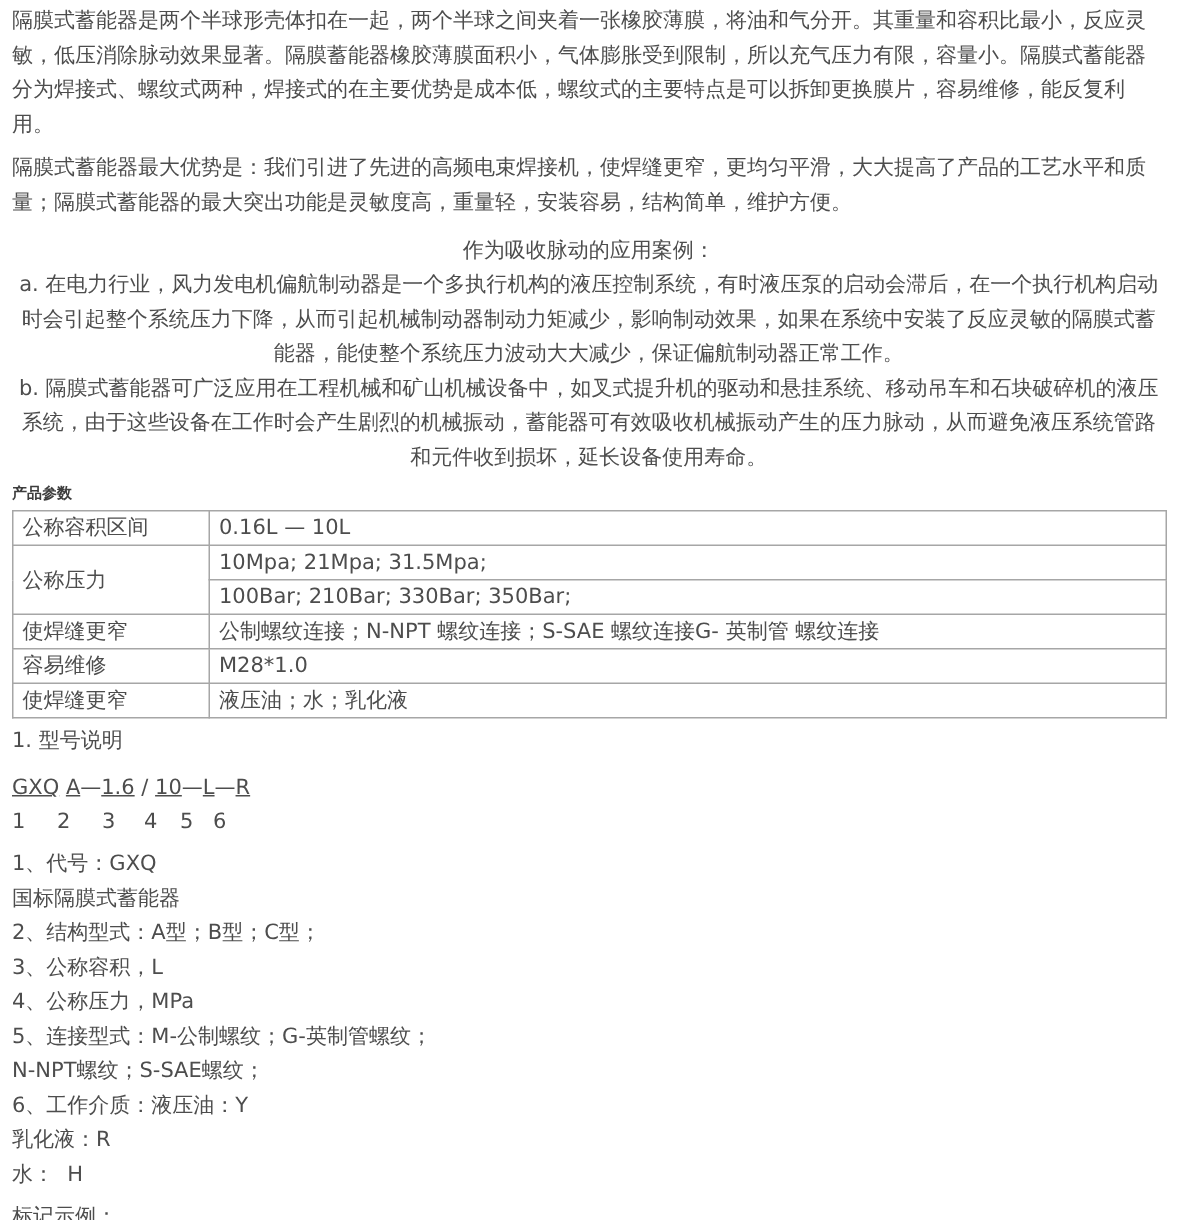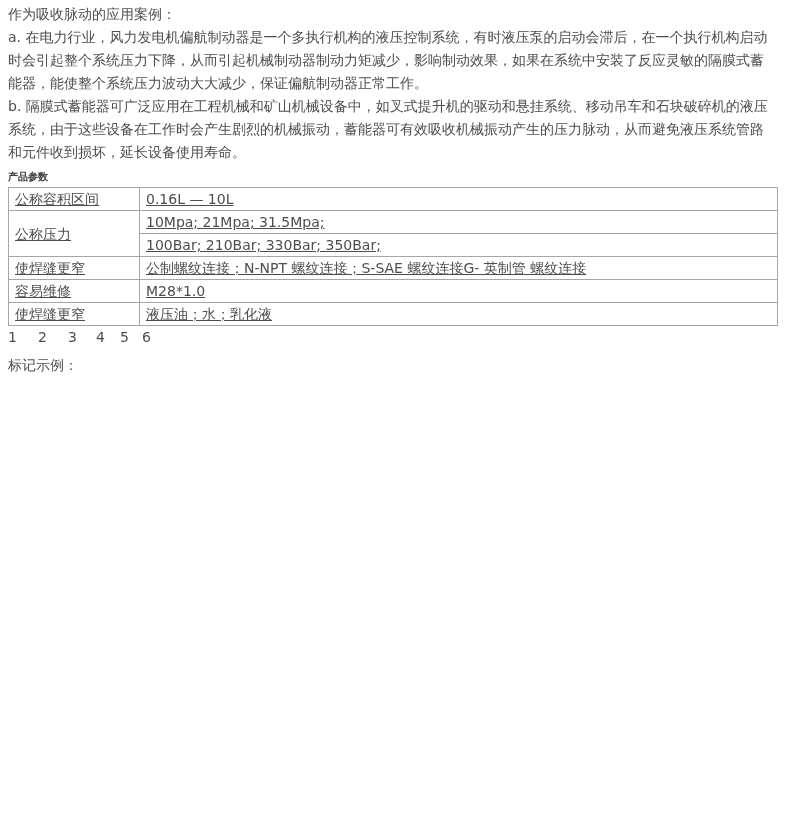--- a/index.html
+++ b/index.html
@@ -13,21 +13,21 @@
     font-family:"DejaVu Sans","Liberation Sans",sans-serif;
     font-size:14px;
     line-height:23px;
     color:var(--text-color);
     padding:3px 0 0 0;
   }
   .content{padding:0 8px;}
   p{margin:0;}
   .para{margin:0 0 6px 0;}
   .para2{margin:0 0 9px 0;}
-  .cases{margin:0;}
+  .cases{margin:0;text-align:center;}
   .section-heading{
     font-weight:bold;
     color:#3d3d3d;
     line-height:20px;
     margin:3px 0 0 0;
     font-size:10px;
   }
   table.params{
     border-collapse:collapse;
     width:770px;
@@ -35,21 +35,20 @@
   }
   table.params td{
     border:1px solid var(--border-color);
     padding:0 6px;
     height:22px;
     line-height:22px;
     font-size:14px;
     color:var(--text-color);
     overflow:hidden;
     white-space:nowrap;
-    text-decoration:underline;
   }
   td.col-label{width:118px;}
   .model-title{margin:4px 0 8px 0;}
   .code-line{margin:0;}
   .code-line u{text-decoration:underline;}
   .digits-row{
     position:relative;
     height:23px;
     margin:0 0 5px 0;
   }
@@ -62,20 +61,22 @@
   .dg5{left:134px;}
   .model-items{margin:0 0 5px 0;}
   .model-item{white-space:pre-wrap;}
   .example{margin:0;}
 </style>
 </head>
 <body>
 
 <div class="content">
 
+  <p class="para">隔膜式蓄能器是两个半球形壳体扣在一起，两个半球之间夹着一张橡胶薄膜，将油和气分开。其重量和容积比最小，反应灵敏，低压消除脉动效果显著。隔膜蓄能器橡胶薄膜面积小，气体膨胀受到限制，所以充气压力有限，容量小。隔膜式蓄能器分为焊接式、螺纹式两种，焊接式的在主要优势是成本低，螺纹式的主要特点是可以拆卸更换膜片，容易维修，能反复利用。</p>
+  <p class="para2">隔膜式蓄能器最大优势是：我们引进了先进的高频电束焊接机，使焊缝更窄，更均匀平滑，大大提高了产品的工艺水平和质量；隔膜式蓄能器的最大突出功能是灵敏度高，重量轻，安装容易，结构简单，维护方便。</p>
 
   <div class="cases">
     <p>作为吸收脉动的应用案例：</p>
     <p>a. 在电力行业，风力发电机偏航制动器是一个多执行机构的液压控制系统，有时液压泵的启动会滞后，在一个执行机构启动时会引起整个系统压力下降，从而引起机械制动器制动力矩减少，影响制动效果，如果在系统中安装了反应灵敏的隔膜式蓄能器，能使整个系统压力波动大大减少，保证偏航制动器正常工作。</p>
     <p>b. 隔膜式蓄能器可广泛应用在工程机械和矿山机械设备中，如叉式提升机的驱动和悬挂系统、移动吊车和石块破碎机的液压系统，由于这些设备在工作时会产生剧烈的机械振动，蓄能器可有效吸收机械振动产生的压力脉动，从而避免液压系统管路和元件收到损坏，延长设备使用寿命。</p>
   </div>
 
   <p class="section-heading">产品参数</p>
 
   <table class="params">
@@ -99,30 +100,44 @@
         <td class="col-label">容易维修</td>
         <td>M28*1.0</td>
       </tr>
       <tr>
         <td class="col-label">使焊缝更窄</td>
         <td>液压油；水；乳化液</td>
       </tr>
     </tbody>
   </table>
 
+  <p class="model-title">1. 型号说明</p>
 
+  <p class="code-line"><u>GXQ</u><span> </span><u>A</u><span>—</span><u>1.6</u><span> / </span><u>10</u><span>—</span><u>L</u><span>—</span><u>R</u></p>
 
   <div class="digits-row">
     <span class="dg0">1</span>
     <span class="dg1">2</span>
     <span class="dg2">3</span>
     <span class="dg3">4</span>
     <span class="dg4">5</span>
     <span class="dg5">6</span>
   </div>
 
+  <div class="model-items">
+    <div class="model-item">1、代号：GXQ</div>
+    <div class="model-item">国标隔膜式蓄能器</div>
+    <div class="model-item">2、结构型式：A型；B型；C型；</div>
+    <div class="model-item">3、公称容积，L</div>
+    <div class="model-item">4、公称压力，MPa</div>
+    <div class="model-item">5、连接型式：M-公制螺纹；G-英制管螺纹；</div>
+    <div class="model-item">N-NPT螺纹；S-SAE螺纹；</div>
+    <div class="model-item">6、工作介质：液压油：Y</div>
+    <div class="model-item">乳化液：R</div>
+    <div class="model-item">水：  H</div>
+  </div>
 
   <div class="example">
     <p>标记示例：</p>
 
   </div>
 
 </div>
 
 </body></html>

